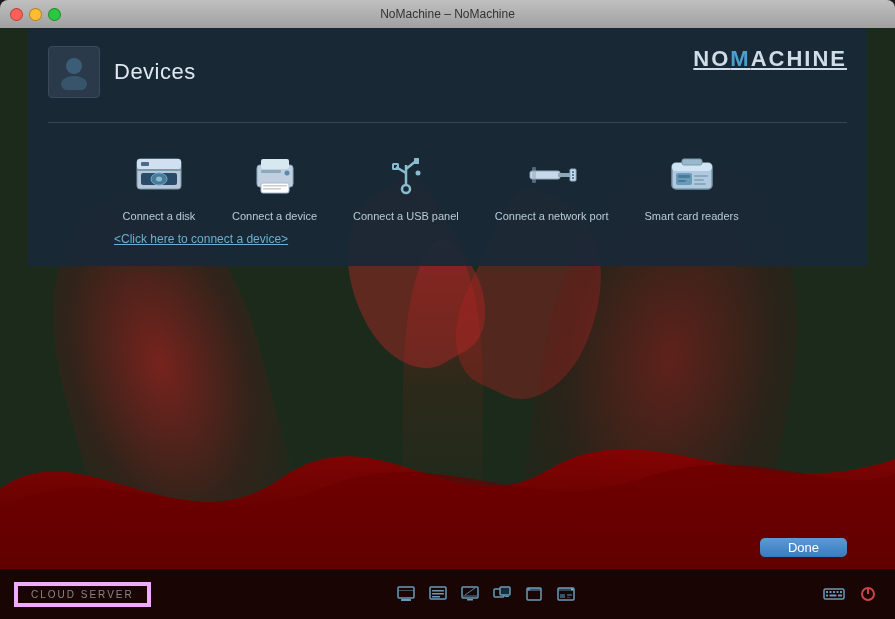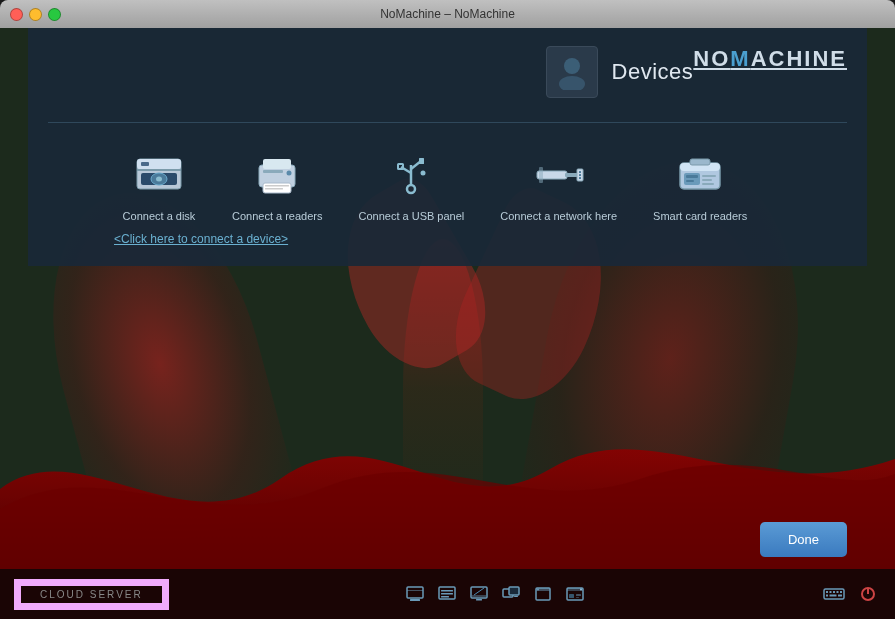--- a/index.html
+++ b/index.html
@@ -126,21 +126,21 @@
       left: 28px;
       right: 28px;
       background: rgba(25, 40, 55, 0.92);
       z-index: 10;
       padding: 18px 20px 20px 20px;
     }
 
     .panel-header {
       display: flex;
       align-items: flex-start;
-      justify-content: flex-end;
+      justify-content: space-between;
       margin-bottom: 24px;
     }
 
     .panel-left {
       display: flex;
       align-items: center;
       gap: 14px;
     }
 
     .avatar {
@@ -257,22 +257,22 @@
       padding: 0 14px;
       z-index: 20;
     }
 
     .taskbar-left {
       display: flex;
       align-items: center;
     }
 
     .cloud-server-badge {
-      border: 7px solid #f0abfc;
-      padding: 3px 19px;
+      border: 4px solid #f0abfc;
+      padding: 3px 13px;
       color: #888;
       font-size: 10px;
       letter-spacing: 2px;
       text-transform: uppercase;
     }
 
     .taskbar-center {
       display: flex;
       align-items: center;
       gap: 6px;
@@ -296,21 +296,21 @@
     }
 
     
     .done-button {
       position: absolute;
       bottom: 62px;
       right: 48px;
       background: linear-gradient(to bottom, #5b9bd5, #3a7abf);
       color: white;
       border: none;
-      padding: 10px 28px;
+      padding: 2px 28px;
       font-size: 13px;
       font-weight: 500;
       border-radius: 5px;
       cursor: pointer;
       z-index: 15;
     }
   </style>
 </head>
 <body>
 
@@ -374,21 +374,21 @@
           <svg width="56" height="46" viewBox="0 0 56 46">
             <rect x="10" y="14" width="36" height="22" rx="3" fill="#c0d0e0" stroke="#8aaabb" stroke-width="1"></rect>
             <rect x="14" y="8" width="28" height="10" rx="2" fill="#d8e8f0"></rect>
             <rect x="14" y="32" width="28" height="10" rx="2" fill="white" stroke="#aabbcc" stroke-width="1"></rect>
             <rect x="16" y="34" width="24" height="1.5" rx="0.5" fill="#ccc"></rect>
             <rect x="16" y="37" width="18" height="1.5" rx="0.5" fill="#ccc"></rect>
             <circle cx="40" cy="22" r="2.5" fill="#5a8aaa"></circle>
             <rect x="14" y="19" width="20" height="3" rx="1" fill="#8aaabb"></rect>
           </svg>
         </div>
-        <div class="device-label">Connect a readers</div>
+        <div class="device-label">Connect a device</div>
       </div>
 
       <div class="device-item">
         <div class="device-icon">
           <svg width="56" height="46" viewBox="0 0 56 46">
 
             <circle cx="28" cy="38" r="4" fill="none" stroke="#8abcd0" stroke-width="2.5"></circle>
             <line x1="28" y1="34" x2="28" y2="14" stroke="#8abcd0" stroke-width="2.5"></line>
             <line x1="28" y1="18" x2="38" y2="10" stroke="#8abcd0" stroke-width="2.5"></line>
             <rect x="36" y="7" width="5" height="6" rx="0.5" fill="#8abcd0"></rect>
@@ -406,21 +406,21 @@
 
             <rect x="6" y="20" width="30" height="8" rx="2" fill="#c8d8e8" stroke="#8aaabb" stroke-width="1"></rect>
             <rect x="34" y="22" width="16" height="4" rx="1" fill="#8aaabb"></rect>
             <rect x="46" y="18" width="6" height="12" rx="1" fill="#c8d8e8" stroke="#8aaabb" stroke-width="1"></rect>
             <rect x="48" y="20" width="2" height="2" rx="0.5" fill="#4a7a9a"></rect>
             <rect x="48" y="23" width="2" height="2" rx="0.5" fill="#4a7a9a"></rect>
             <rect x="48" y="26" width="2" height="2" rx="0.5" fill="#4a7a9a"></rect>
             <rect x="8" y="16" width="4" height="16" rx="1" fill="#8aaabb" opacity="0.5"></rect>
           </svg>
         </div>
-        <div class="device-label">Connect a network here</div>
+        <div class="device-label">Connect a network port</div>
       </div>
 
       <div class="device-item">
         <div class="device-icon">
           <svg width="56" height="46" viewBox="0 0 56 46">
 
             <rect x="8" y="12" width="40" height="26" rx="4" fill="#b0c8e0" stroke="#7a9aaa" stroke-width="1.5"></rect>
             <rect x="8" y="12" width="40" height="8" rx="4" fill="#d0e4f4"></rect>
             <rect x="12" y="22" width="16" height="12" rx="2" fill="#6a9aba"></rect>
             <rect x="14" y="24" width="12" height="3" rx="1" fill="#4a7a9a"></rect>

